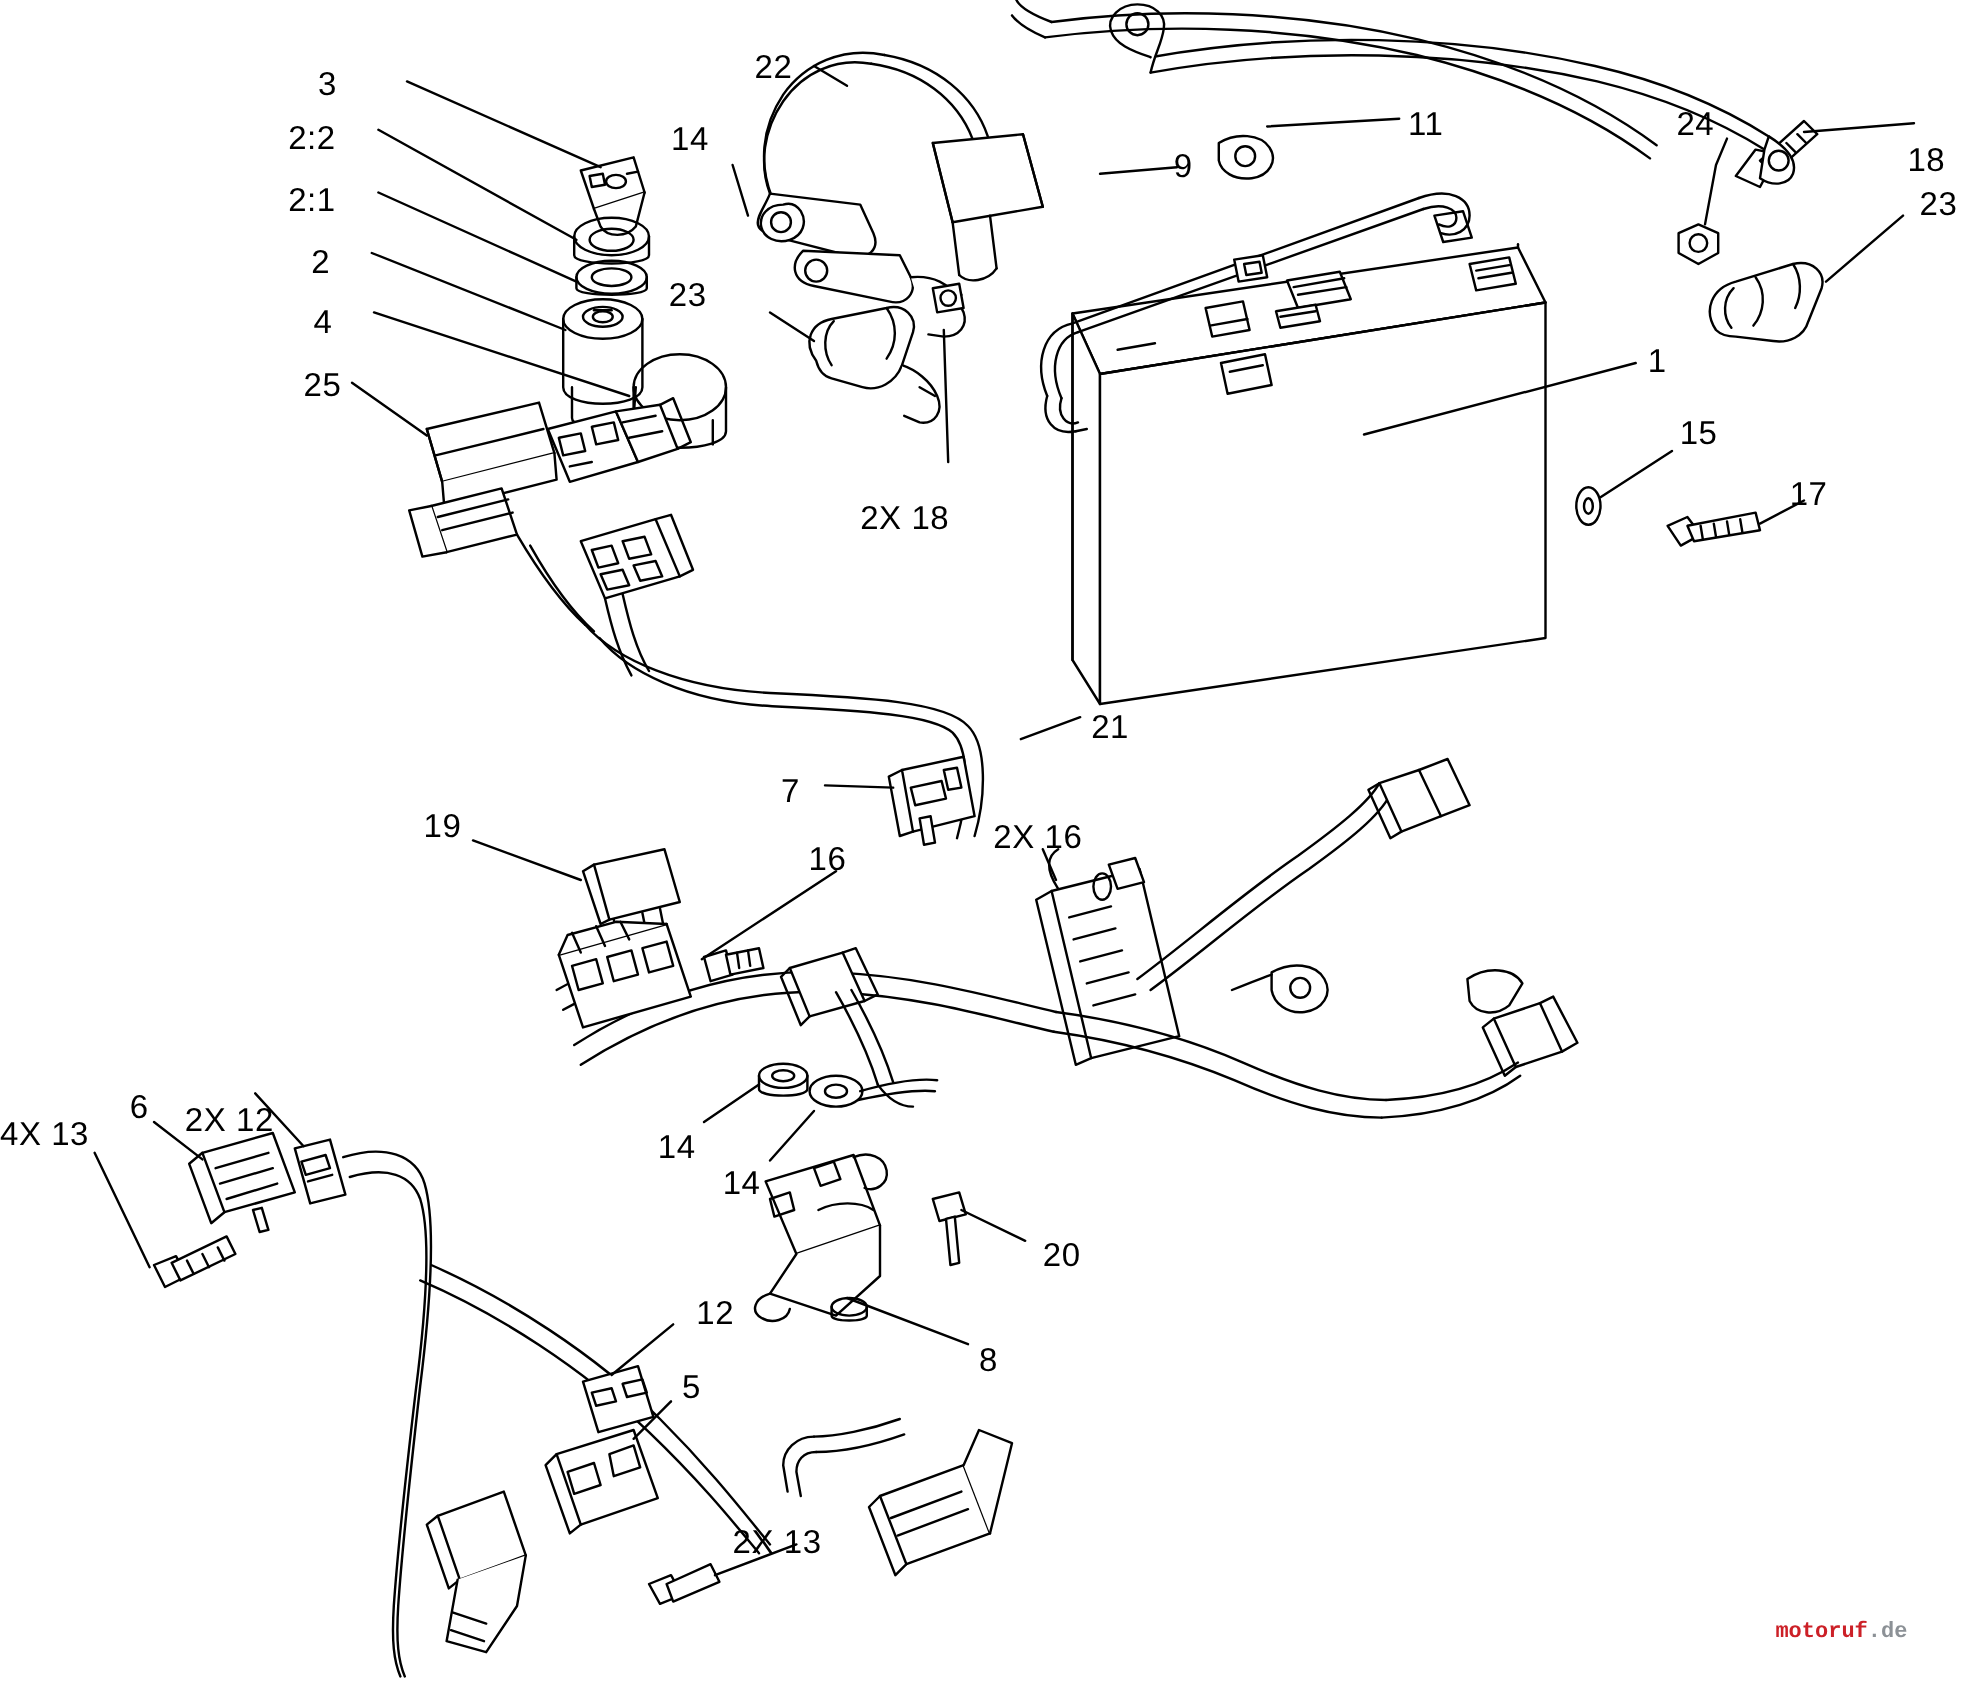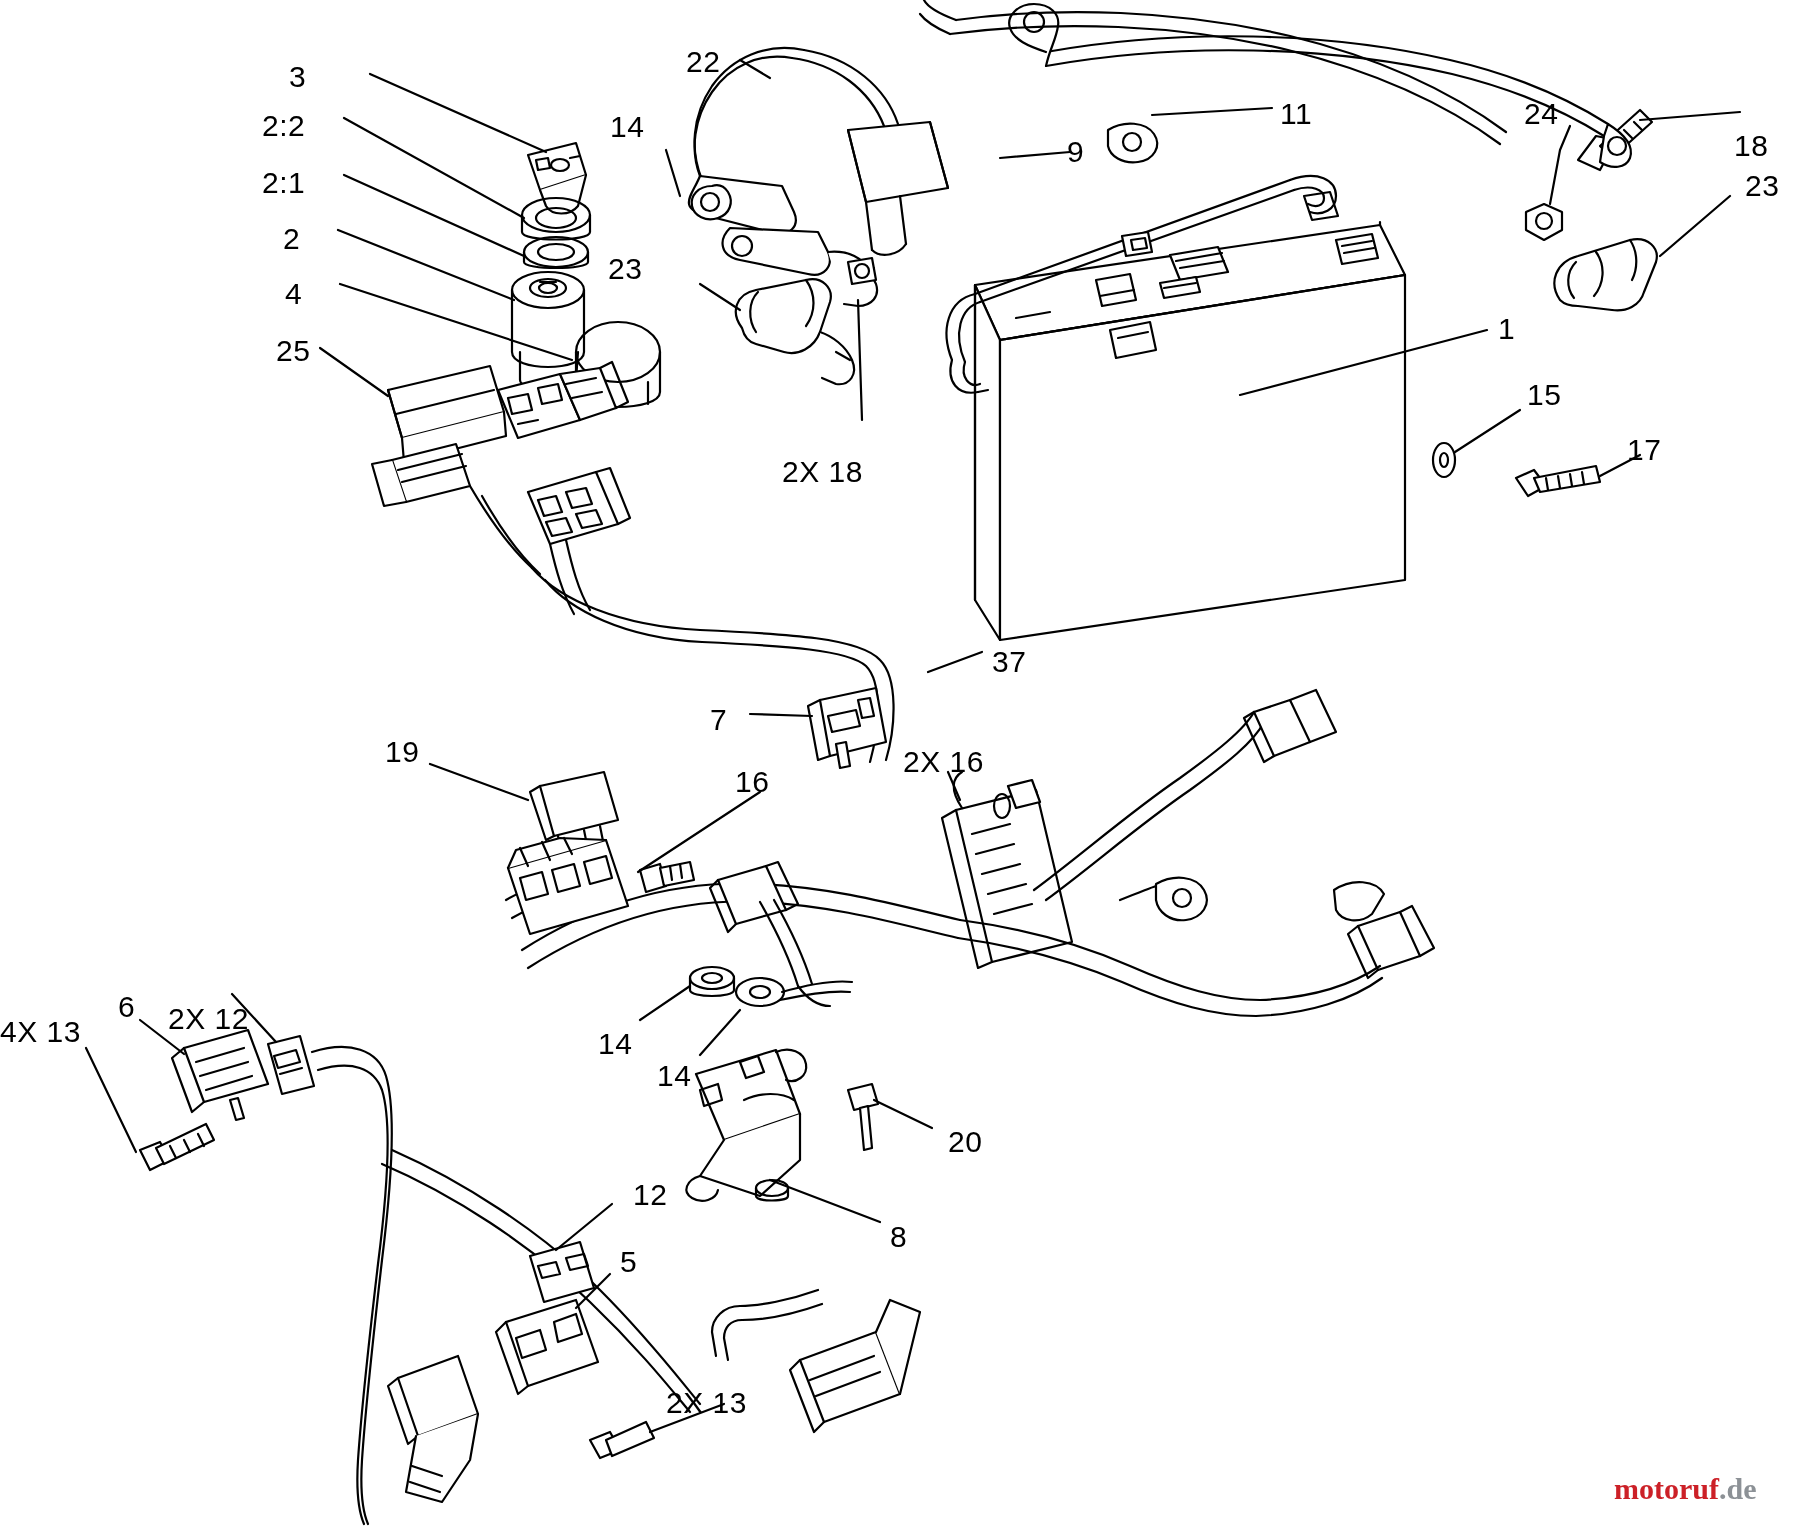--- a/index.html
+++ b/index.html
@@ -26,22 +26,22 @@
   .callout {
     position: absolute;
     font-family: "Liberation Sans", sans-serif;
     font-size: 30px;
     color: #000000;
     white-space: nowrap;
     letter-spacing: 0.5px;
   }
   .watermark {
     position: absolute;
-    font-family: Liberation Serif, serif;
-    font-size: 30px;
+    font-family: Liberation Mono, monospace;
+    font-size: 20px;
     font-weight: bold;
     color: #9aa0a6;
     white-space: nowrap;
   }
   .watermark .wm-red { color: #cc2027; }
   .watermark .wm-de { color: #8c9196; }
 </style>
 </head>
 <body>
 
@@ -489,21 +489,21 @@
   <div class="callout" style="left:262px;  top:166px;">2:1</div>
   <div class="callout" style="left:1745px; top:169px;">23</div>
   <div class="callout" style="left:283px;  top:222px;">2</div>
   <div class="callout" style="left:608px;  top:252px;">23</div>
   <div class="callout" style="left:285px;  top:277px;">4</div>
   <div class="callout" style="left:1498px; top:312px;">1</div>
   <div class="callout" style="left:276px;  top:334px;">25</div>
   <div class="callout" style="left:1527px; top:378px;">15</div>
   <div class="callout" style="left:1627px; top:433px;">17</div>
   <div class="callout" style="left:782px;  top:455px;">2X 18</div>
-  <div class="callout" style="left:992px;  top:645px;">37</div>
+  <div class="callout" style="left:992px;  top:645px;">21</div>
   <div class="callout" style="left:710px;  top:703px;">7</div>
   <div class="callout" style="left:903px;  top:745px;">2X 16</div>
   <div class="callout" style="left:385px;  top:735px;">19</div>
   <div class="callout" style="left:735px;  top:765px;">16</div>
   <div class="callout" style="left:168px;  top:962px;margin-top:40px;">2X 12</div>
   <div class="callout" style="left:118px;  top:990px;">6</div>
   <div class="callout" style="left:0px;    top:1015px;">4X 13</div>
   <div class="callout" style="left:598px;  top:1027px;">14</div>
   <div class="callout" style="left:657px;  top:1059px;">14</div>
   <div class="callout" style="left:948px;  top:1125px;">20</div>

